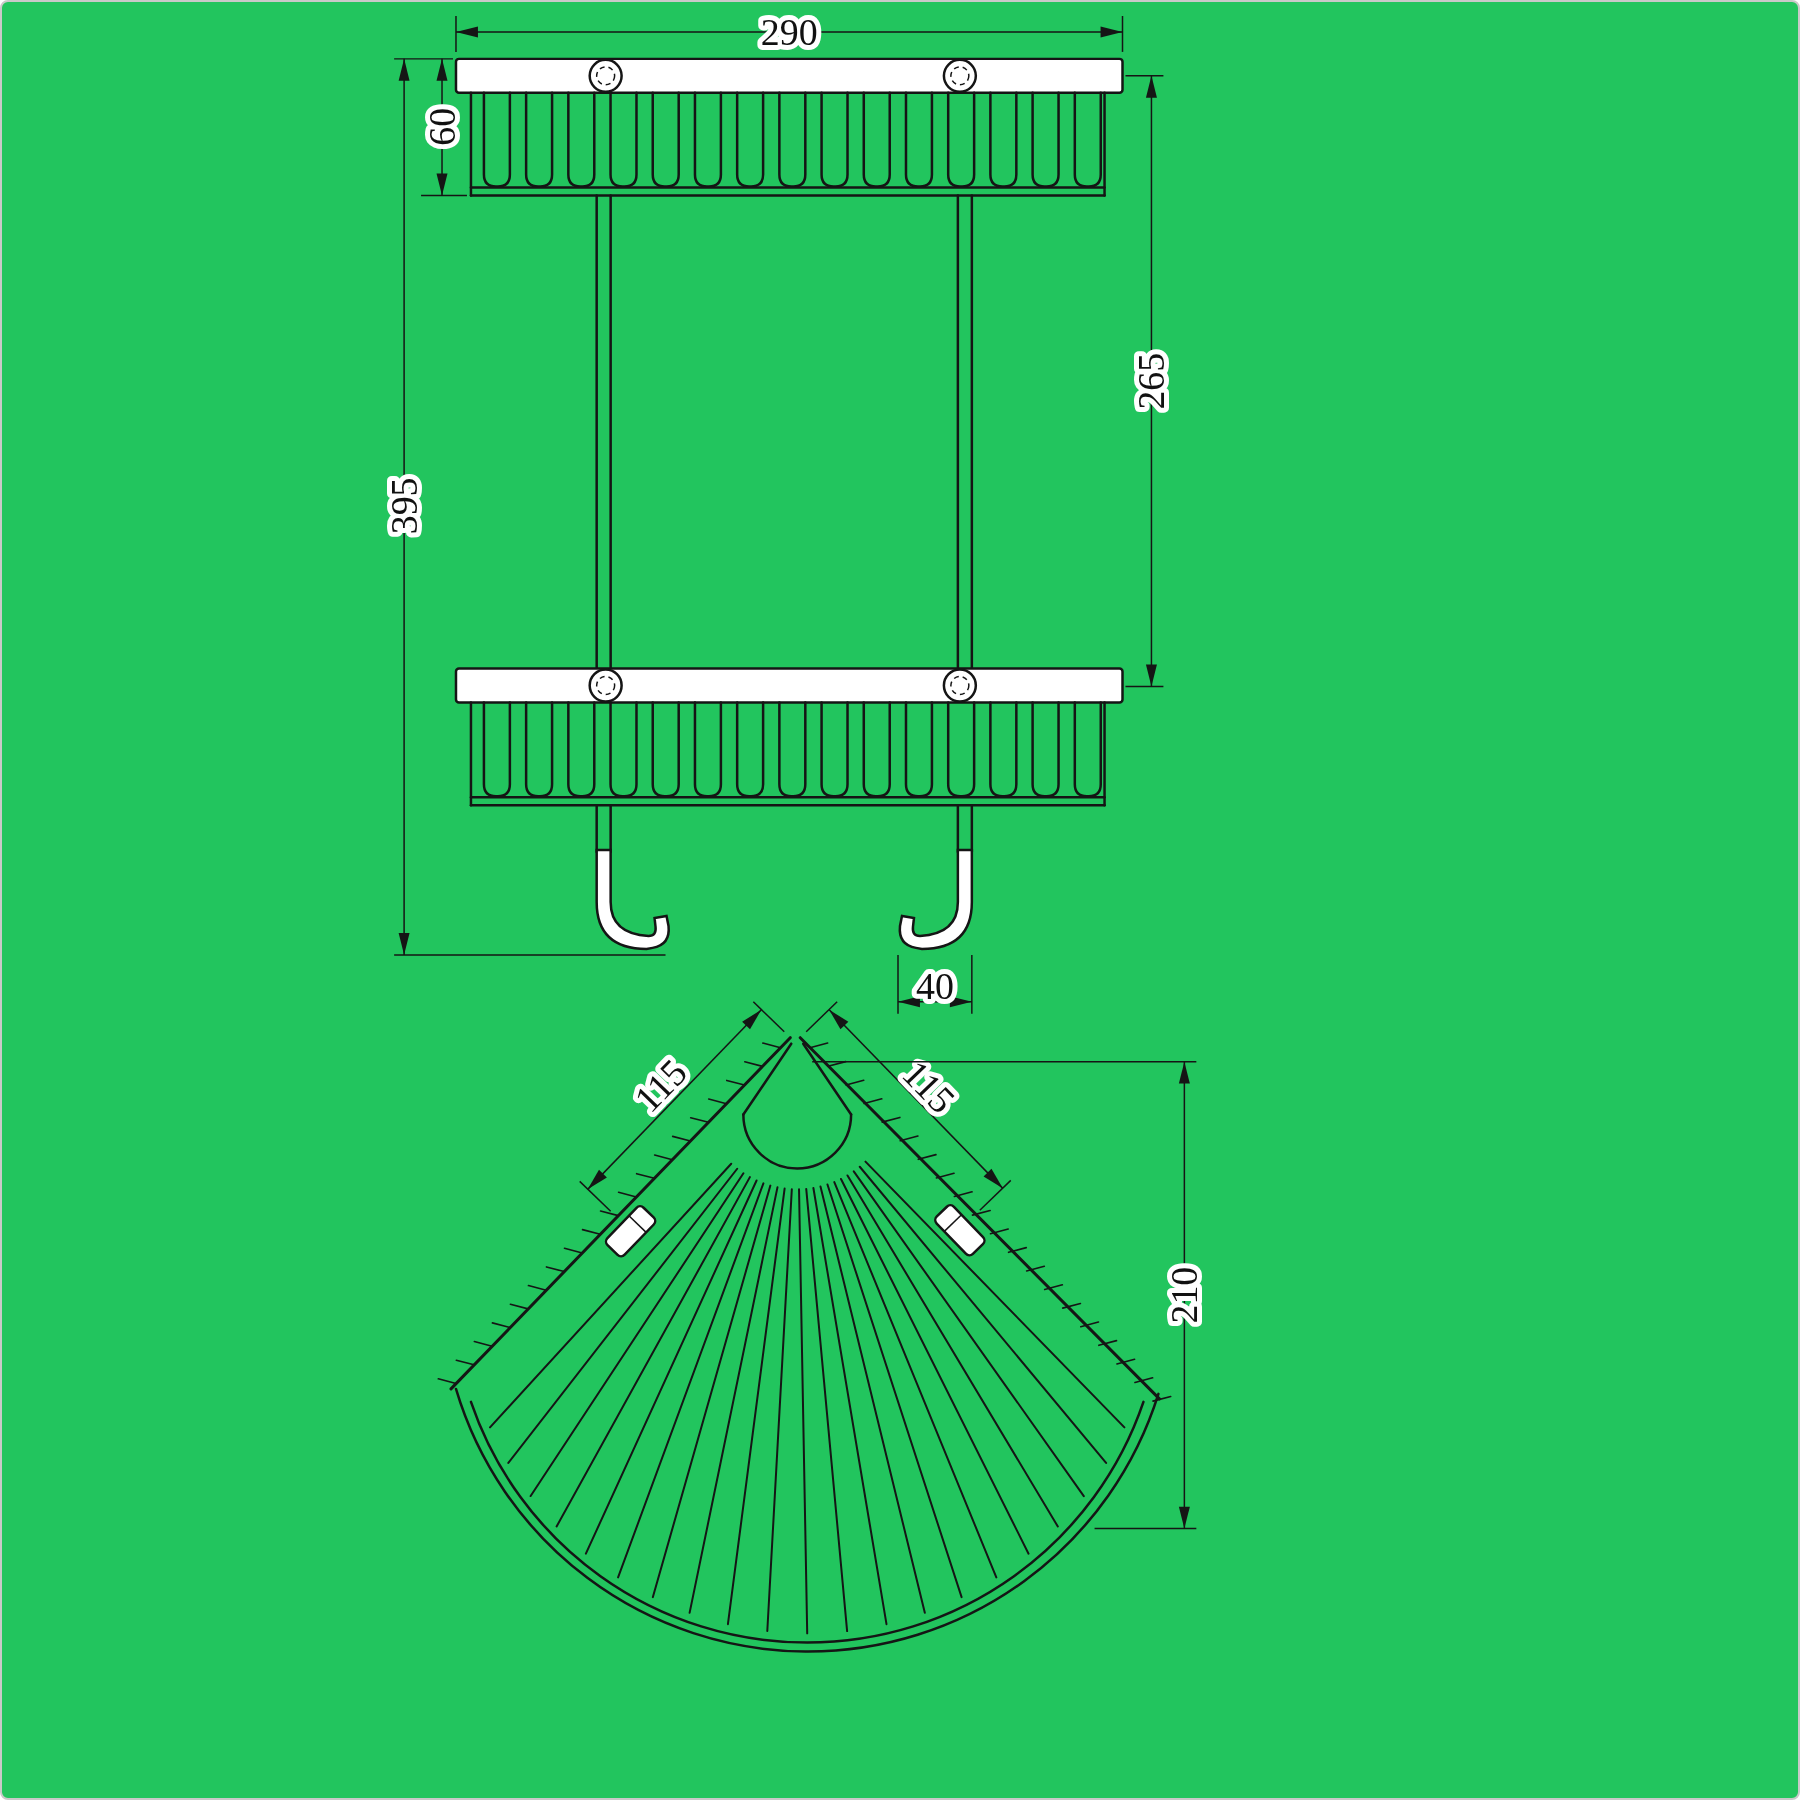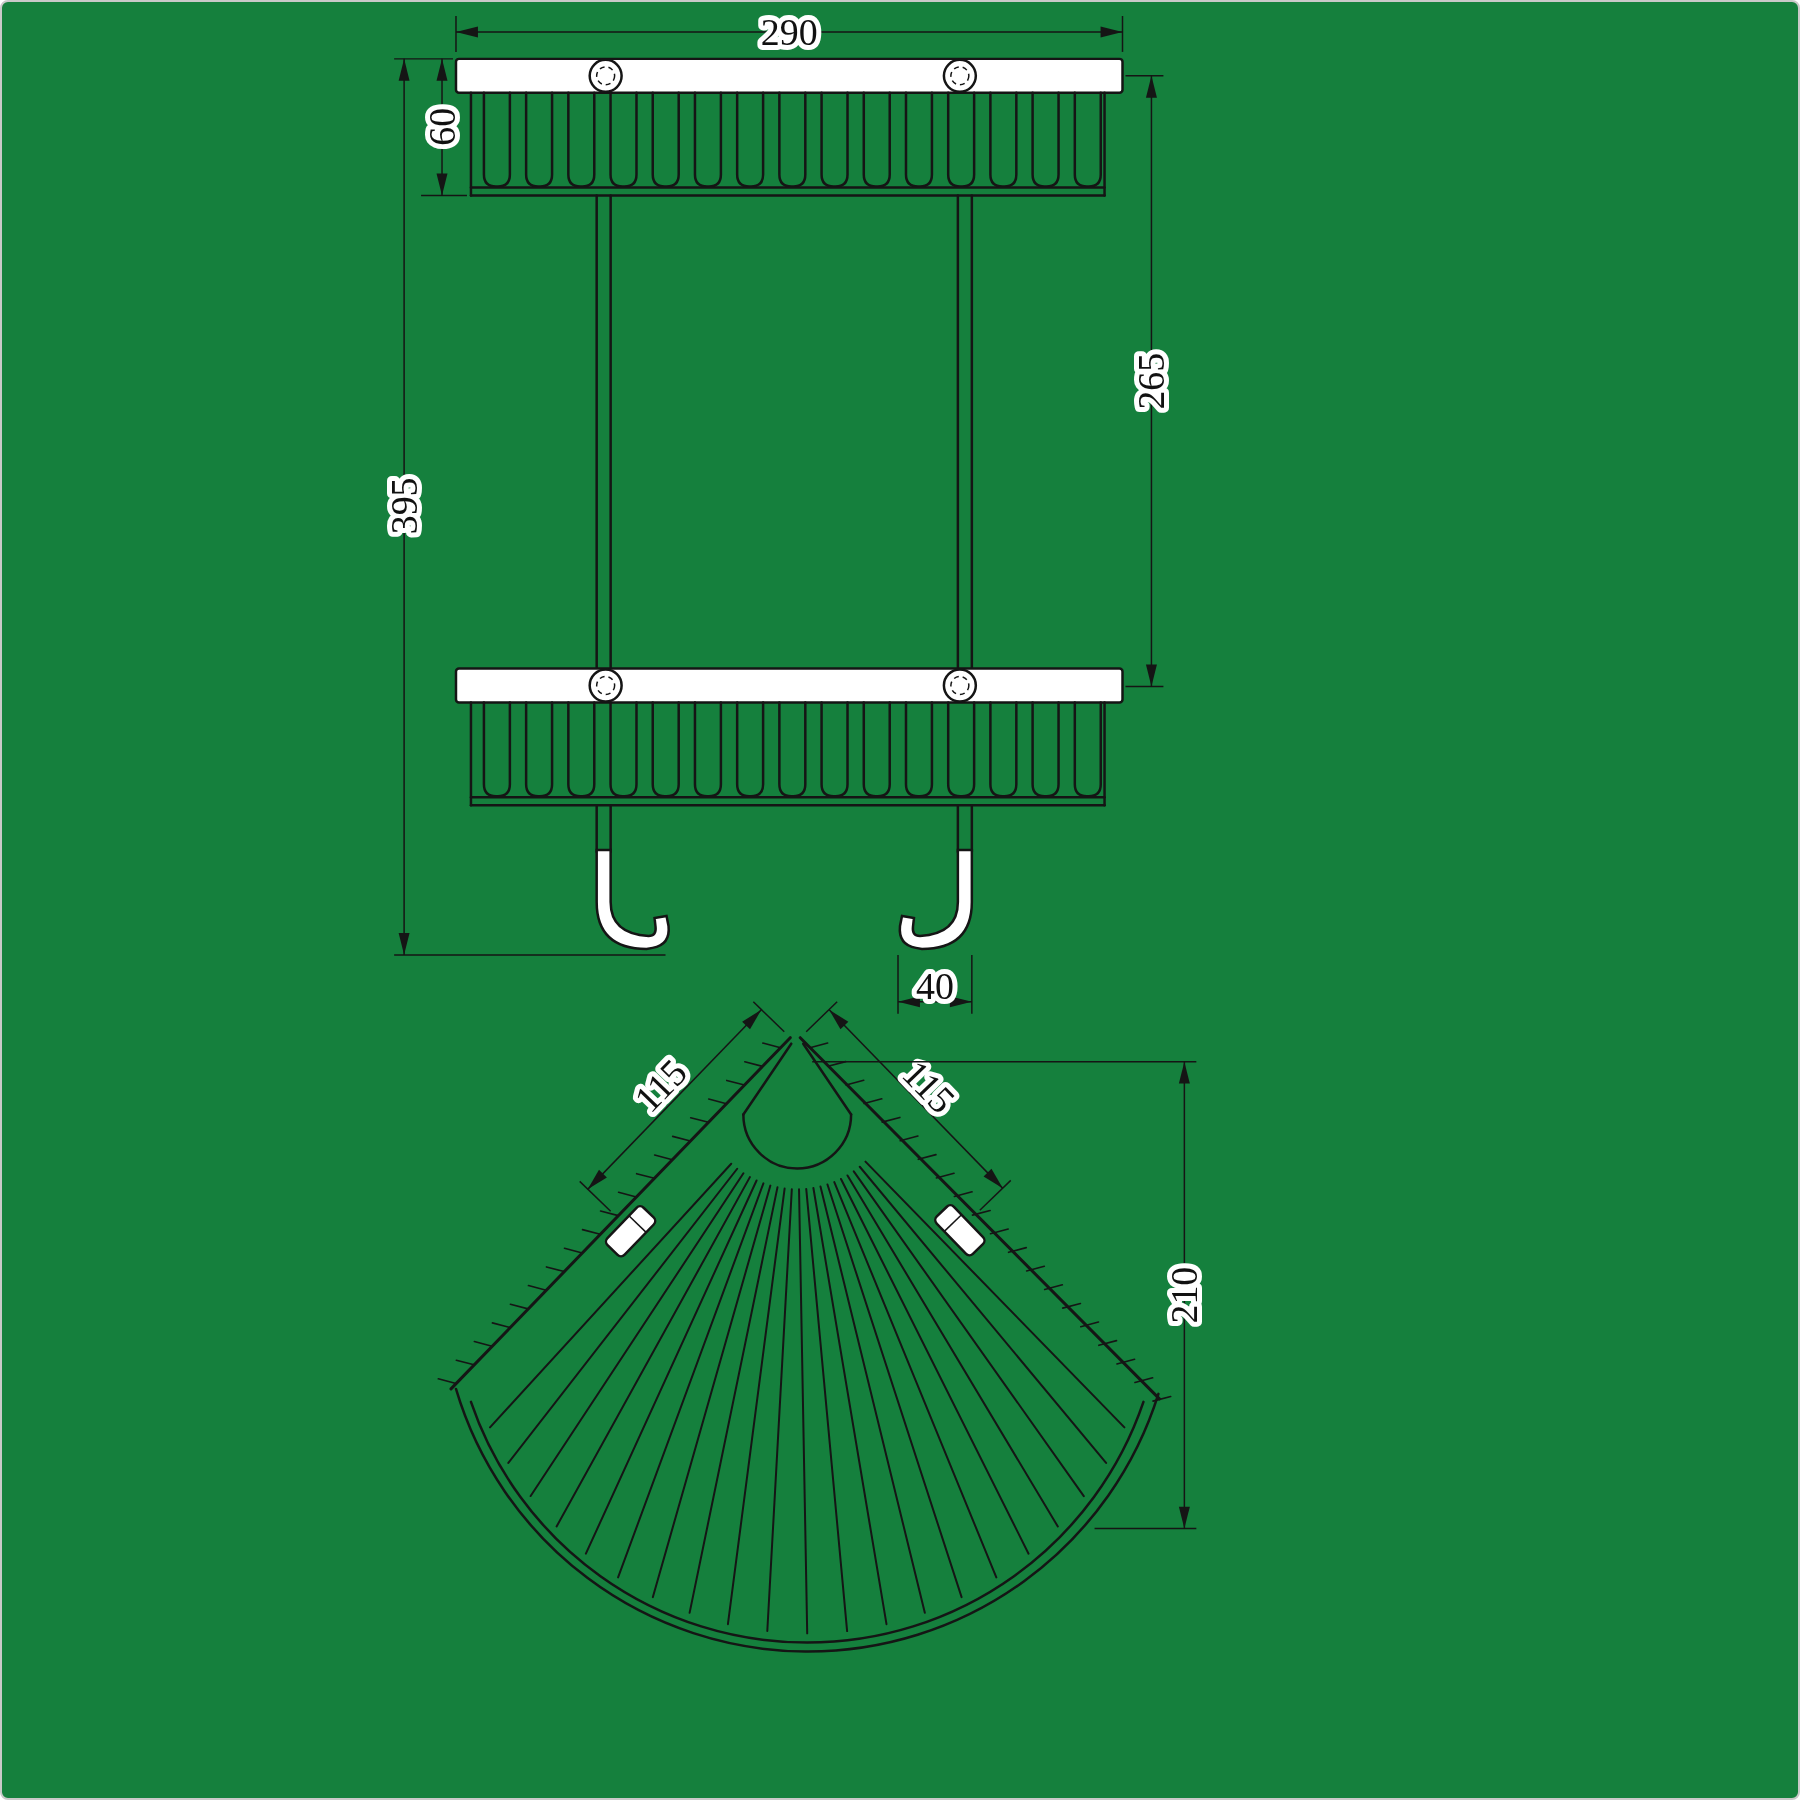--- a/index.html
+++ b/index.html
@@ -1,18 +1,18 @@
 <!DOCTYPE html>
 <html><head>
 <meta charset="utf-8">
 <style>
   html,body{margin:0;padding:0;background:#fff;}
   .sheet{
     width:1800px;height:1800px;box-sizing:border-box;
-    background:#15803d;border:2px solid #c9c9c9;border-radius:8px;
+    background:#22c55e;border:2px solid #c9c9c9;border-radius:8px;
     font-family:"Liberation Serif", serif;
   }
   svg{display:block;width:1796px;height:1796px;}
   .ln{fill:none;stroke:#151515;stroke-width:2.5;stroke-linecap:round;}
   .f{fill:#ffffff;}
   .wall{fill:none;stroke:#151515;stroke-width:3;stroke-linecap:round;}
   .wl{stroke:#151515;stroke-width:2;stroke-linecap:round;fill:none;}
   .hl{stroke:#151515;stroke-width:1.6;stroke-linecap:round;}
   .dl{fill:none;stroke:#151515;stroke-width:1.5;}
   .dash{stroke-dasharray:5 4;}

